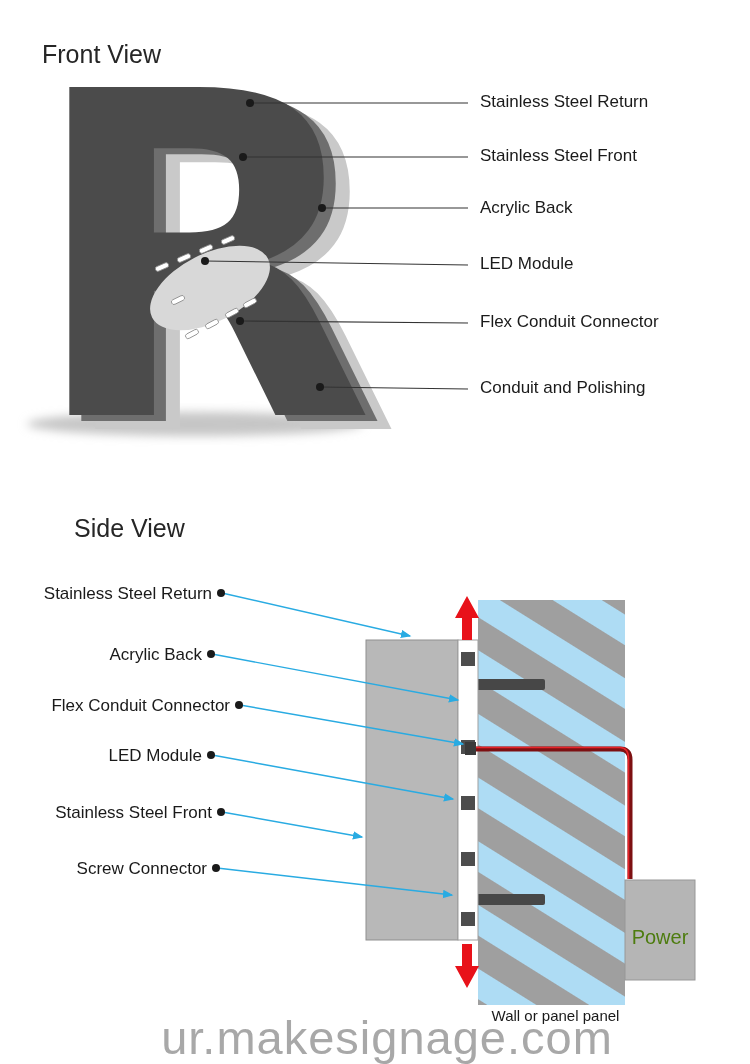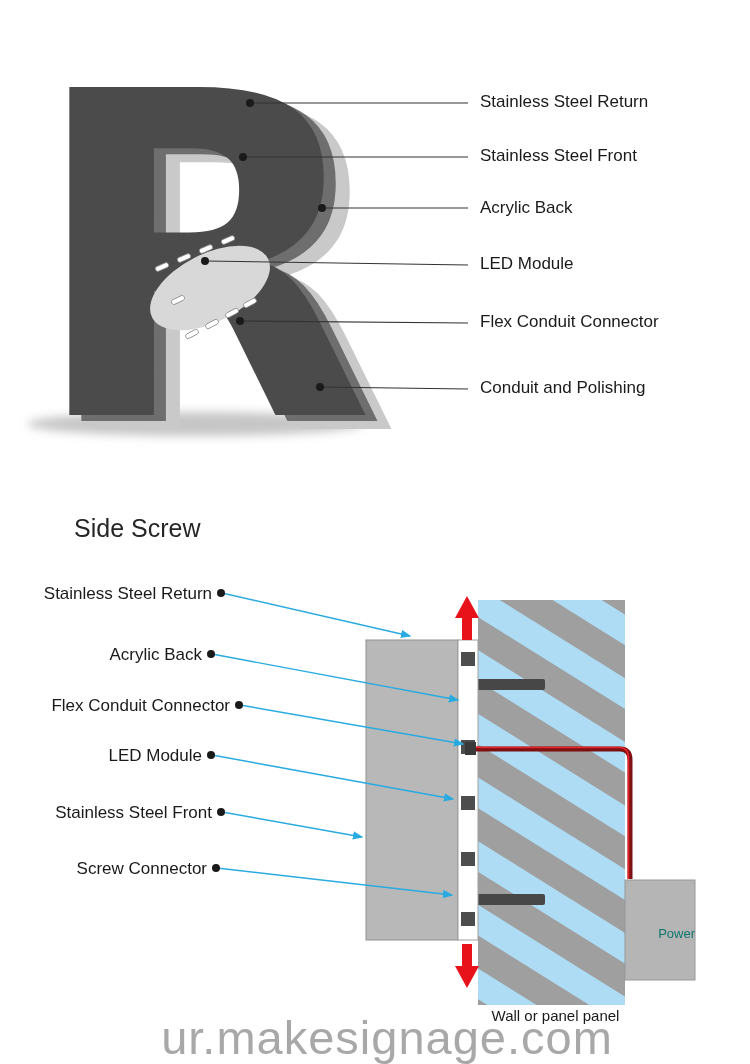--- a/index.html
+++ b/index.html
@@ -3,22 +3,22 @@
 <meta charset="utf-8">
 <style>
   html,body{margin:0;padding:0;background:#fff;}
   .page{position:relative;width:750px;height:1064px;background:#ffffff;overflow:hidden;
         font-family:"Liberation Sans",sans-serif;}
   .canvas{position:absolute;left:0;top:0;}
   .letter{font-family:"DejaVu Sans",sans-serif;font-weight:bold;font-size:450px;}
   .section-title{position:absolute;font-size:25px;font-weight:500;color:#262626;white-space:nowrap;}
   .fv-label{position:absolute;left:480px;font-size:17px;color:#1a1a1a;white-space:nowrap;}
   .sv-label{position:absolute;font-size:17px;color:#1a1a1a;white-space:nowrap;text-align:right;}
-  .power-label{position:absolute;left:625px;top:926px;width:70px;text-align:right;
-               font-size:13px;color:#0f766e;}
+  .power-label{position:absolute;left:625px;top:926px;width:70px;text-align:center;
+               font-size:20px;color:#4d7c0f;}
   .wall-caption{position:absolute;left:468px;top:1007px;width:175px;text-align:center;
                 font-size:15px;color:#1a1a1a;white-space:nowrap;}
   .watermark{position:absolute;left:0;top:1010px;width:100%;text-align:center;
              font-size:47px;color:#999999;opacity:.85;letter-spacing:1px;
              text-shadow:0 1px 2px rgba(255,255,255,.9),0 -1px 2px rgba(255,255,255,.9);padding-left:12px;}
 </style>
 </head>
 <body>
 
 <div class="page">
@@ -116,29 +116,30 @@
     <g fill="#1a1a1a">
       <circle cx="221" cy="593" r="4"></circle>
       <circle cx="211" cy="654" r="4"></circle>
       <circle cx="239" cy="705" r="4"></circle>
       <circle cx="211" cy="755" r="4"></circle>
       <circle cx="221" cy="812" r="4"></circle>
       <circle cx="216" cy="868" r="4"></circle>
     </g>
   </svg>
 
+  <div class="section-title" style="left:42px;top:40px;">Front View</div>
 
   <div class="fv-label" style="top:92px;">Stainless Steel Return</div>
   <div class="fv-label" style="top:146px;">Stainless Steel Front</div>
   <div class="fv-label" style="top:198px;">Acrylic Back</div>
   <div class="fv-label" style="top:254px;">LED Module</div>
   <div class="fv-label" style="top:312px;">Flex Conduit Connector</div>
   <div class="fv-label" style="top:378px;">Conduit and Polishing</div>
 
-  <div class="section-title" style="left:74px;top:514px;">Side Screw</div>
+  <div class="section-title" style="left:74px;top:514px;">Side View</div>
 
   <div class="sv-label" style="right:538px;top:584px;">Stainless Steel Return</div>
   <div class="sv-label" style="right:548px;top:645px;">Acrylic Back</div>
   <div class="sv-label" style="right:520px;top:696px;">Flex Conduit Connector</div>
   <div class="sv-label" style="right:548px;top:746px;">LED Module</div>
   <div class="sv-label" style="right:538px;top:803px;">Stainless Steel Front</div>
   <div class="sv-label" style="right:543px;top:859px;">Screw Connector</div>
 
   <div class="power-label">Power</div>
 

